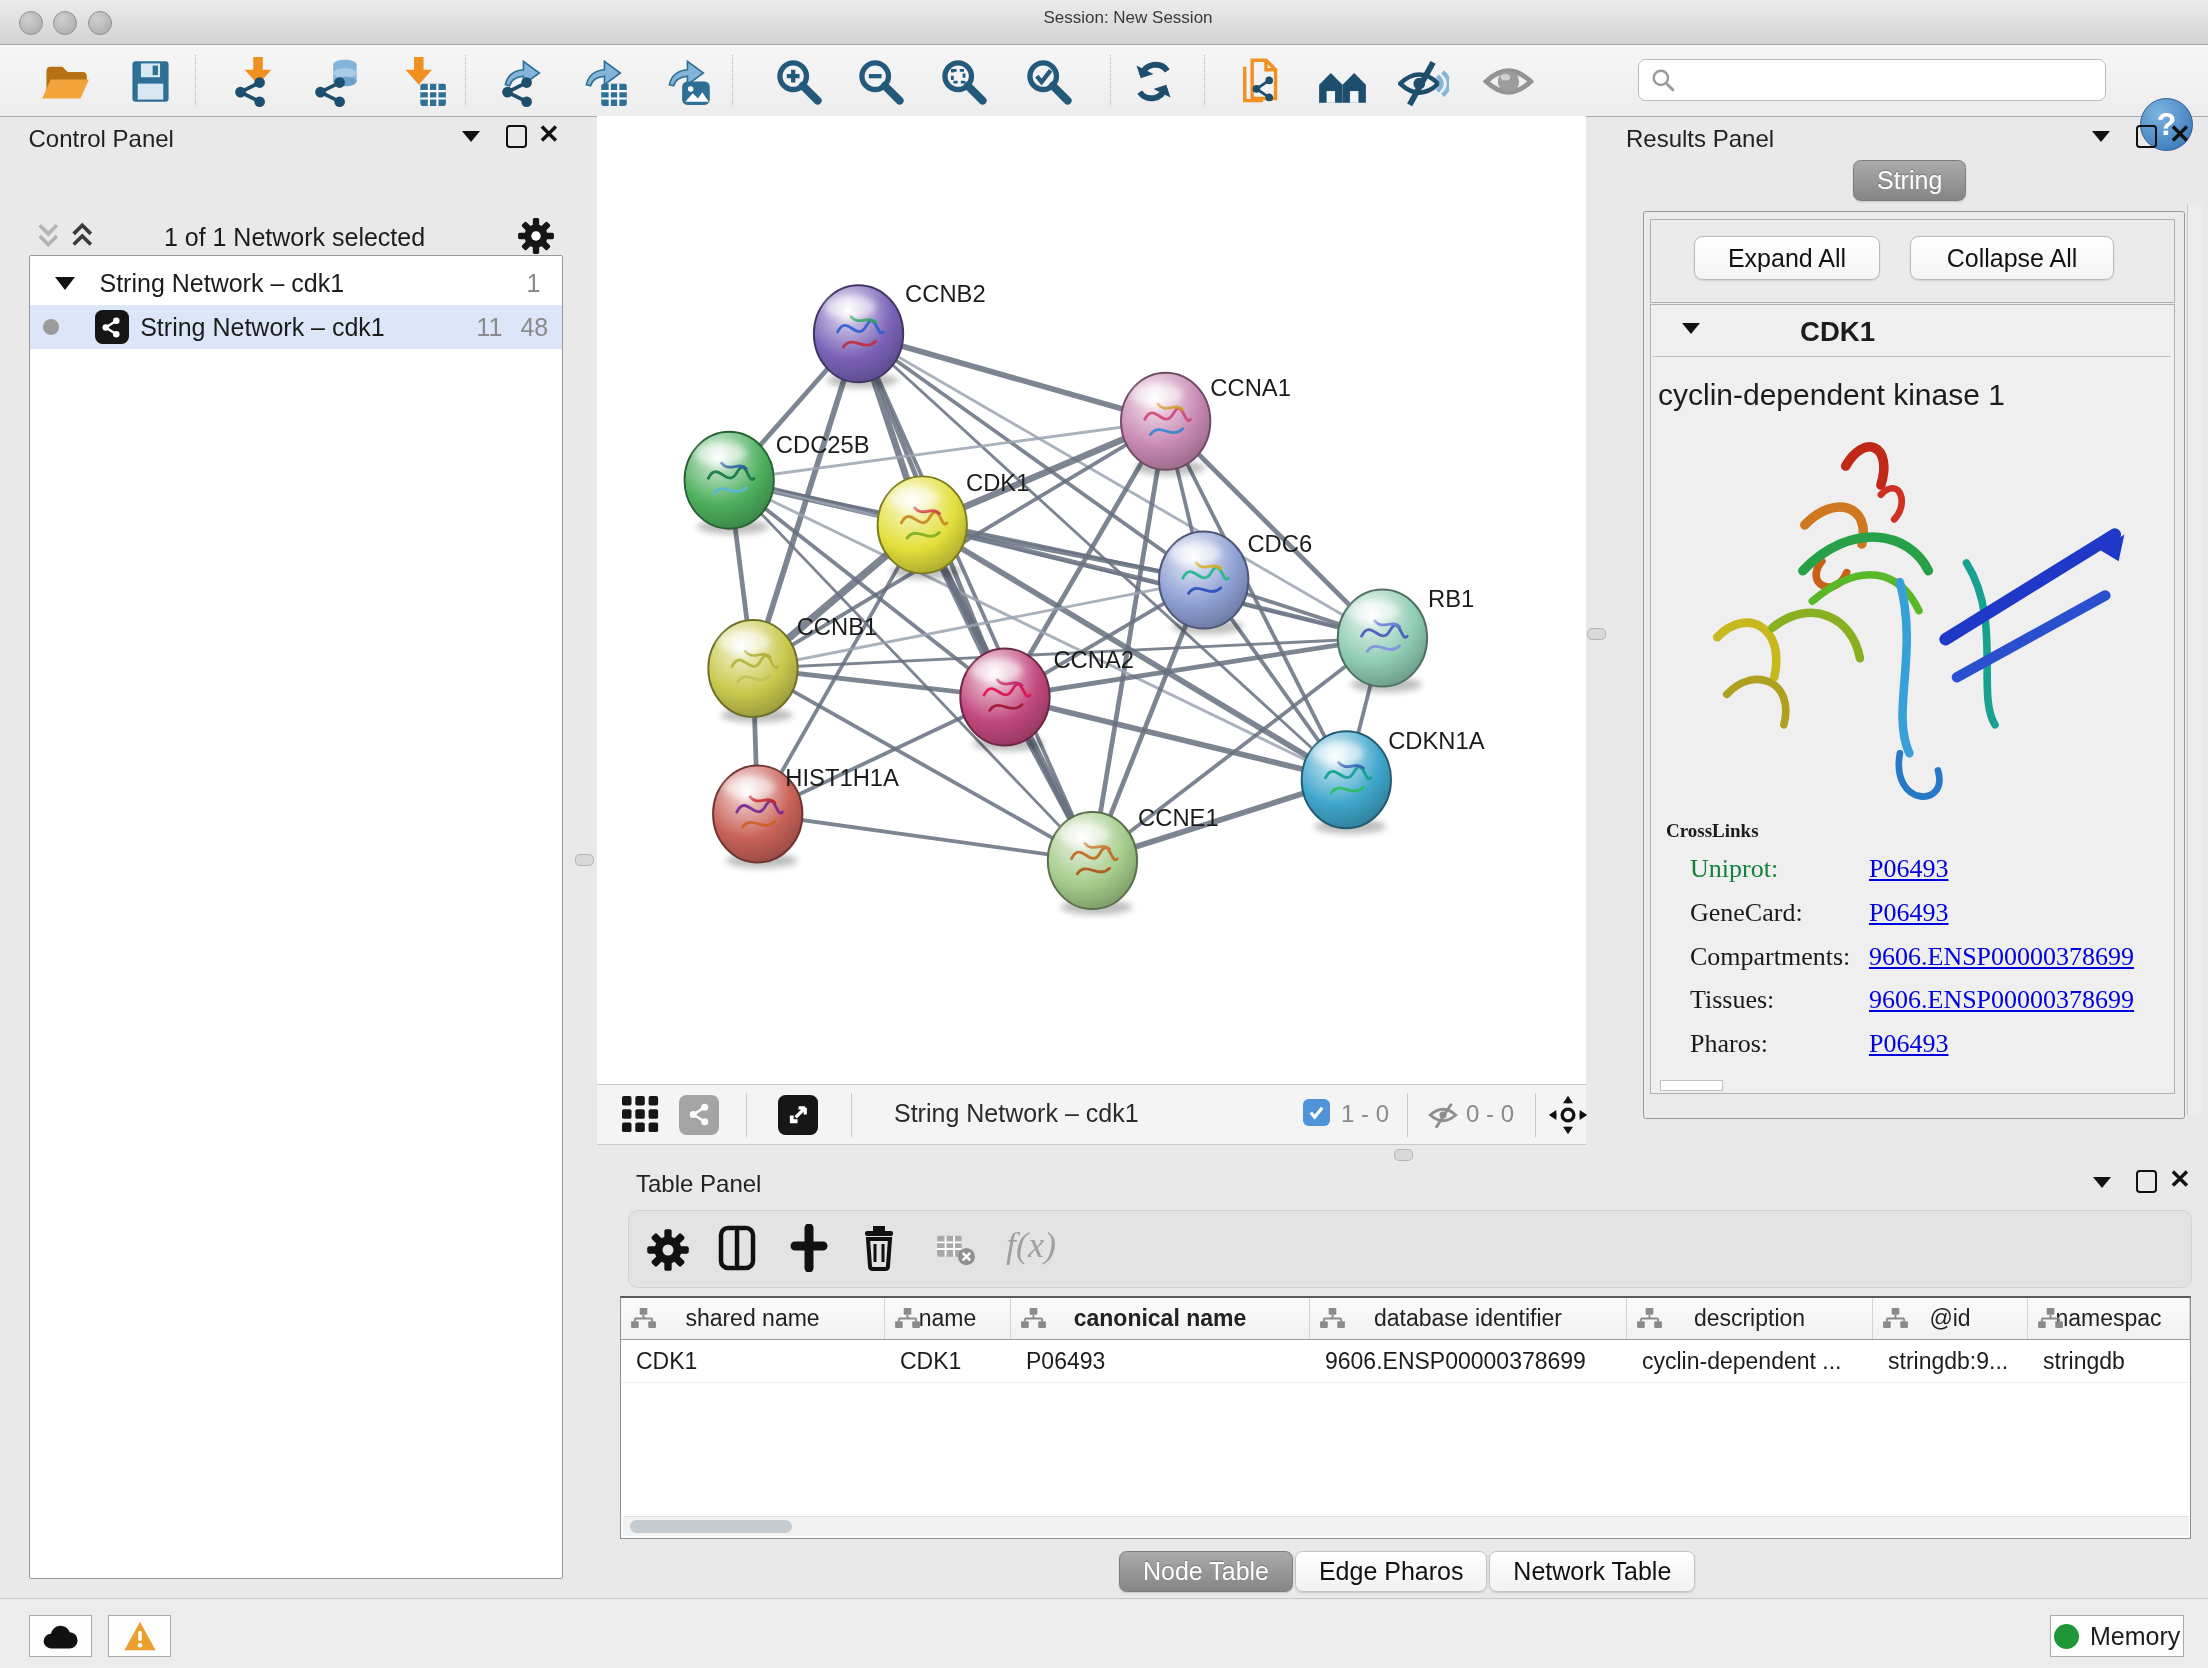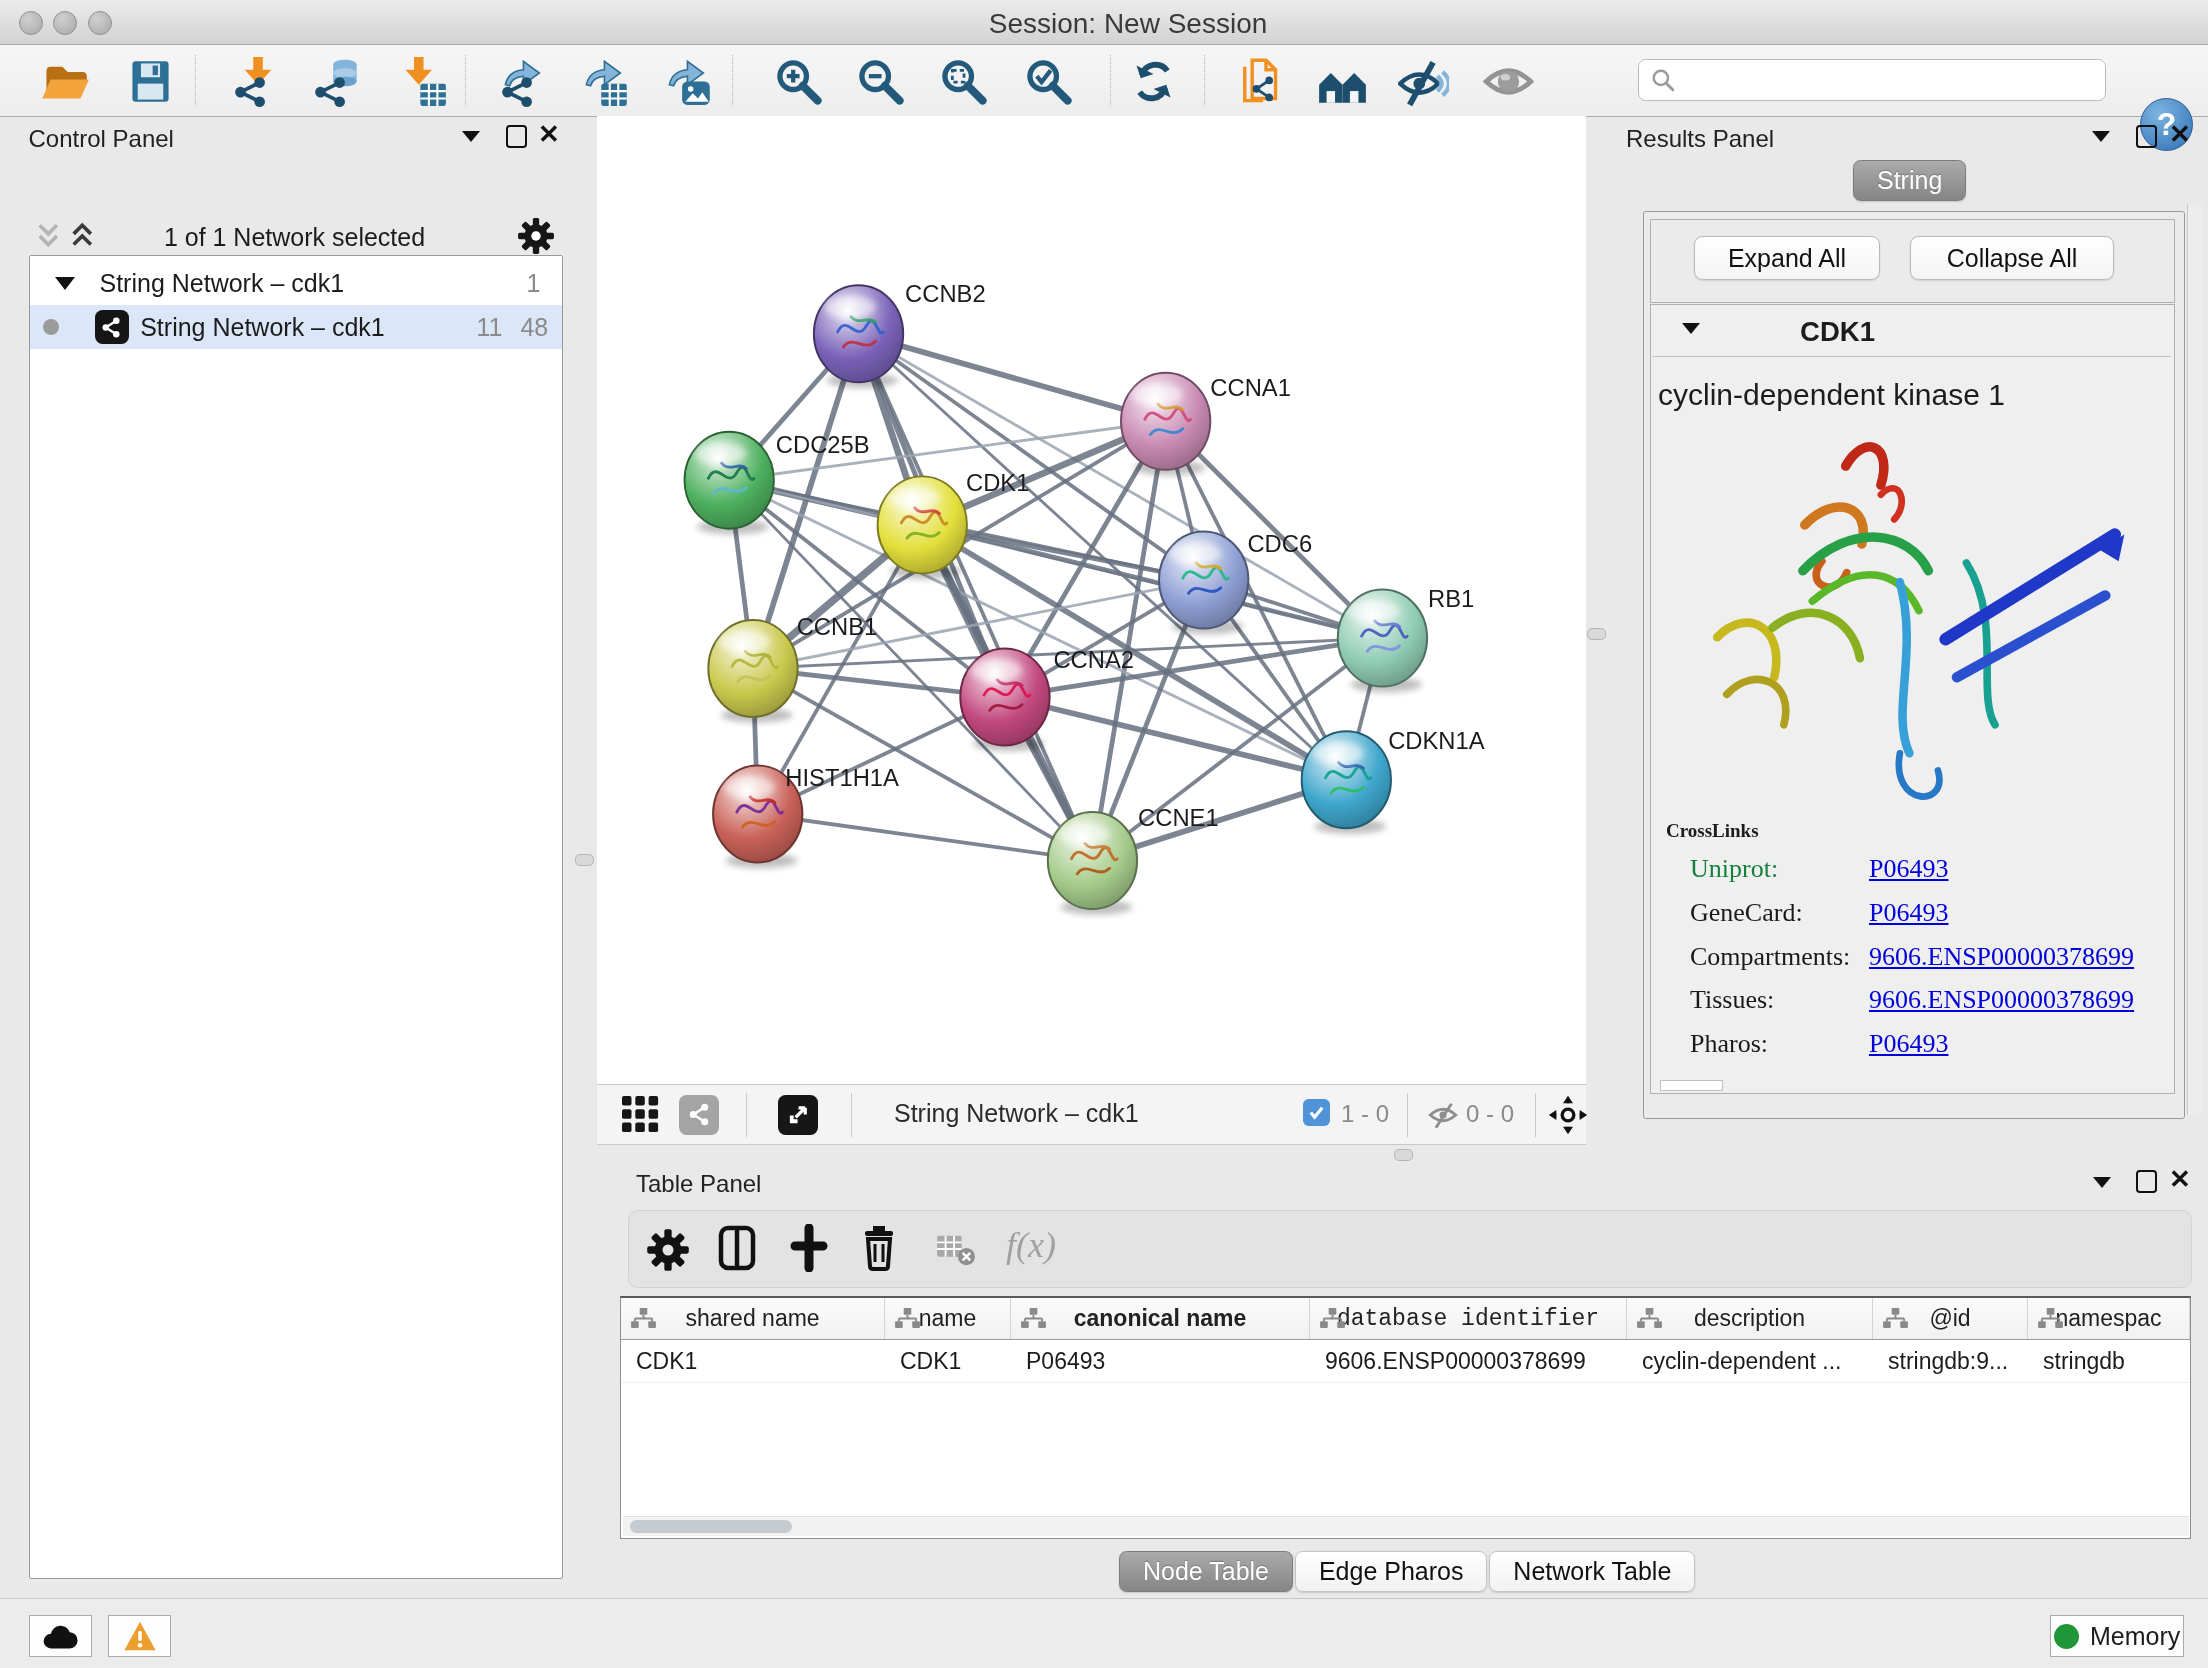--- a/index.html
+++ b/index.html
@@ -4,21 +4,21 @@
 <style>
   html,body{margin:0;padding:0;background:#bbb;}
   #app{position:relative;width:2208px;height:1668px;background:#e9e9e9;overflow:hidden;
        font-family:"Liberation Sans",sans-serif;color:#1c1c1c;}
   .abs{position:absolute;}
   
   #titlebar{left:0;top:0;width:2208px;height:44px;background:linear-gradient(#ececec,#d2d2d4);
             border-bottom:1px solid #a8a8a8;}
   .light{position:absolute;top:10.5px;width:22px;height:22px;border-radius:50%;
          background:radial-gradient(circle at 35% 30%, #cfcfcf,#a9a9ab);border:1px solid #8f8f91;}
-  #win-title{position:absolute;left:0;right:0;top:7.6px;text-align:center;font-size:28px;color:#3a3a3c;margin-left:48px;}
+  #win-title{position:absolute;left:0;right:0;top:7.6px;text-align:center;font-size:17px;color:#3a3a3c;margin-left:48px;}
   
   #toolbar{left:0;top:45px;width:2208px;height:71px;background:linear-gradient(#f6f6f6,#ededed);
            border-bottom:1px solid #ababab;}
   .tbtn{position:absolute;top:5.7px;width:61px;height:61px;border:none;background:transparent;padding:0;
         display:flex;align-items:center;justify-content:center;}
   .tsep{position:absolute;top:9.5px;width:0;height:51px;border-left:1.9px dotted #b5b5b5;}
   #search-box{position:absolute;left:1638px;top:14.3px;width:468px;height:42px;background:#fff;
               border:1.9px solid #b9b9b9;border-radius:7.6px;display:flex;align-items:center;padding-left:9.5px;box-sizing:border-box;}
   #search-input{border:none;outline:none;font-size:23px;flex:1;background:transparent;font-family:"Liberation Sans",sans-serif;}
   #help-btn{position:absolute;left:2140px;top:53px;width:51px;height:51px;border-radius:50%;
@@ -740,21 +740,21 @@
           <svg class="tico" width="25" height="21" viewBox="0 0 26 22">
             <g fill="#8a8a8a">
               <rect x="9" y="0" width="8" height="7" rx="1"></rect>
               <path d="M13 7 v4 M4 11 h18 M4 11 v3 M22 11 v3" stroke="#8a8a8a" stroke-width="2" fill="none"></path>
               <rect x="0" y="14" width="8" height="7" rx="1"></rect>
               <rect x="18" y="14" width="8" height="7" rx="1"></rect>
             </g>
           </svg>
           <span>canonical name</span>
         </div>
-        <div class="th" style="width: 317px; font-family: Liberation Mono, monospace;">
+        <div class="th" style="width: 317px;">
           <svg class="tico" width="25" height="21" viewBox="0 0 26 22">
             <g fill="#8a8a8a">
               <rect x="9" y="0" width="8" height="7" rx="1"></rect>
               <path d="M13 7 v4 M4 11 h18 M4 11 v3 M22 11 v3" stroke="#8a8a8a" stroke-width="2" fill="none"></path>
               <rect x="0" y="14" width="8" height="7" rx="1"></rect>
               <rect x="18" y="14" width="8" height="7" rx="1"></rect>
             </g>
           </svg>
           <span>database identifier</span>
         </div>

